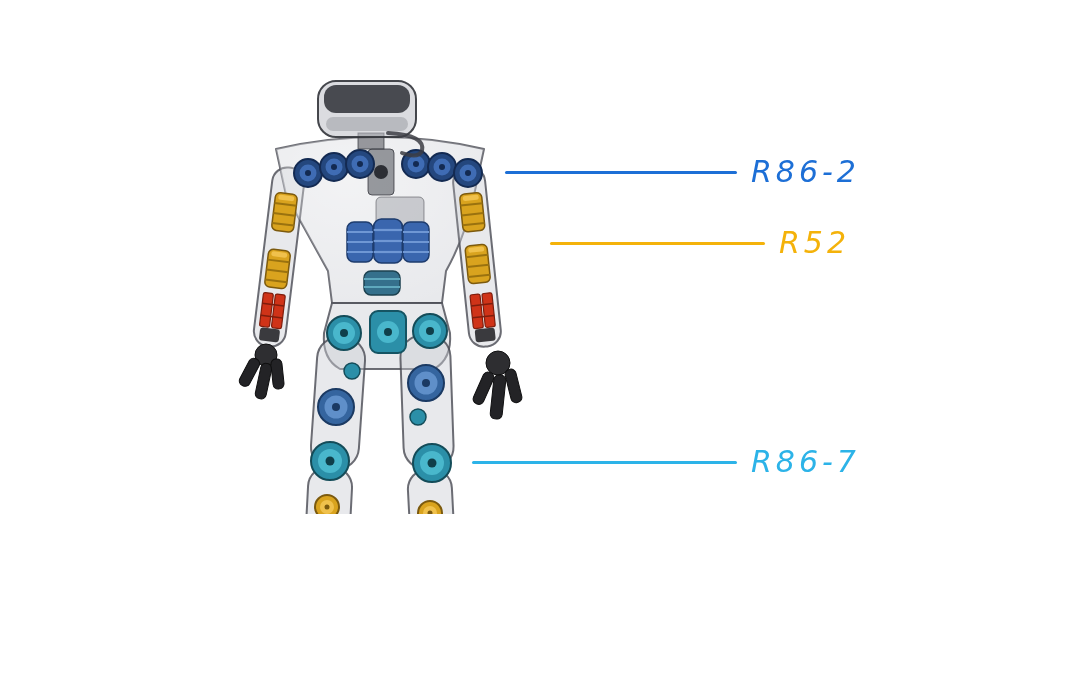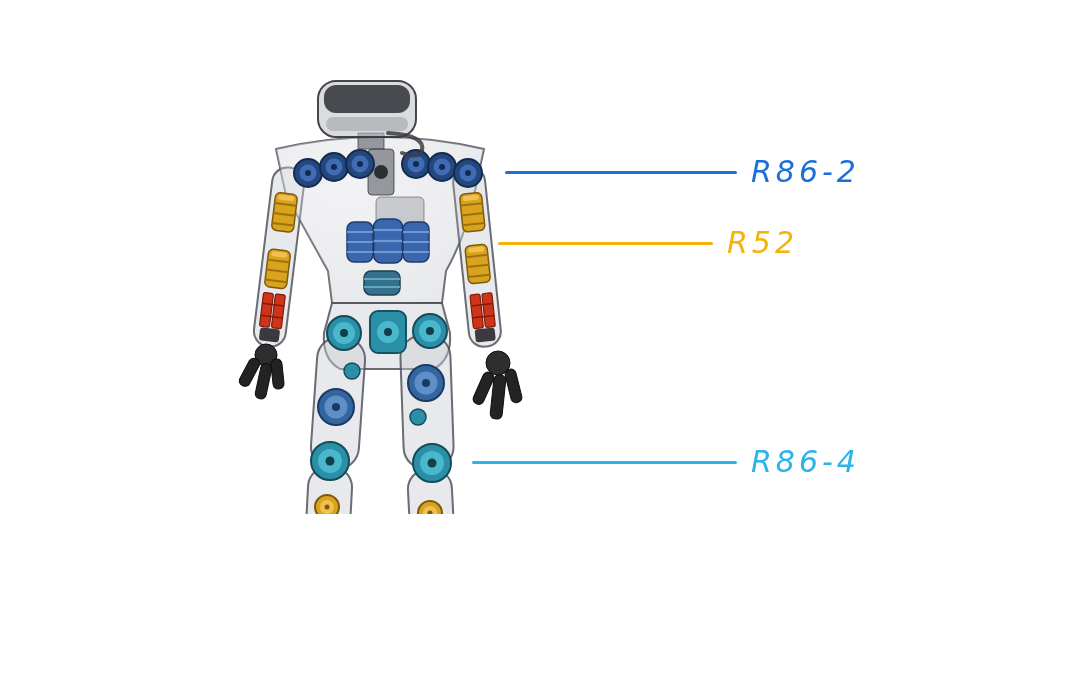--- a/index.html
+++ b/index.html
@@ -4,21 +4,21 @@
 <style>
   * { margin:0; padding:0; box-sizing:border-box; }
   html,body { background:#ffffff; }
   body { font-family:"DejaVu Sans","Liberation Sans",sans-serif; }
   .stage { position:relative; width:1080px; height:514px; background:#ffffff; overflow:hidden; }
   .robot-wrap { position:absolute; left:230px; top:75px; width:300px; height:560px; }
   .ann { position:absolute; display:flex; align-items:center; gap:14px; height:40px; }
   .ann .line { height:3px; border-radius:2px; background:var(--c,#333); }
   .ann .label { font-size:30px; font-style:italic; font-weight:500; letter-spacing:4px; color:var(--c,#333); white-space:nowrap; line-height:1; }
   .ann-0 { left:505px; top:152px; } .ann-0 .line { width:232px; }
-  .ann-1 { left:498px; top:223px; } .ann-1 .line { width:215px; }
+  .ann-1 { left:550px; top:223px; } .ann-1 .line { width:215px; }
   .ann-2 { left:538px; top:297px; } .ann-2 .line { width:199px; }
   .ann-3 { left:472px; top:442px; } .ann-3 .line { width:265px; }
   svg { display:block; }
 </style>
 </head>
 <body>
 
 <div class="stage">
 
   <div class="robot-wrap">
@@ -203,16 +203,16 @@
   </div>
 
   <div class="ann ann-1" style="--c: #f4b20a;">
     <div class="line"></div>
     <div class="label">R52</div>
   </div>
 
 
   <div class="ann ann-3" style="--c: #2cb3e8;">
     <div class="line"></div>
-    <div class="label">R86-4</div>
+    <div class="label">R86-7</div>
   </div>
 
 </div>
 
 </body></html>

